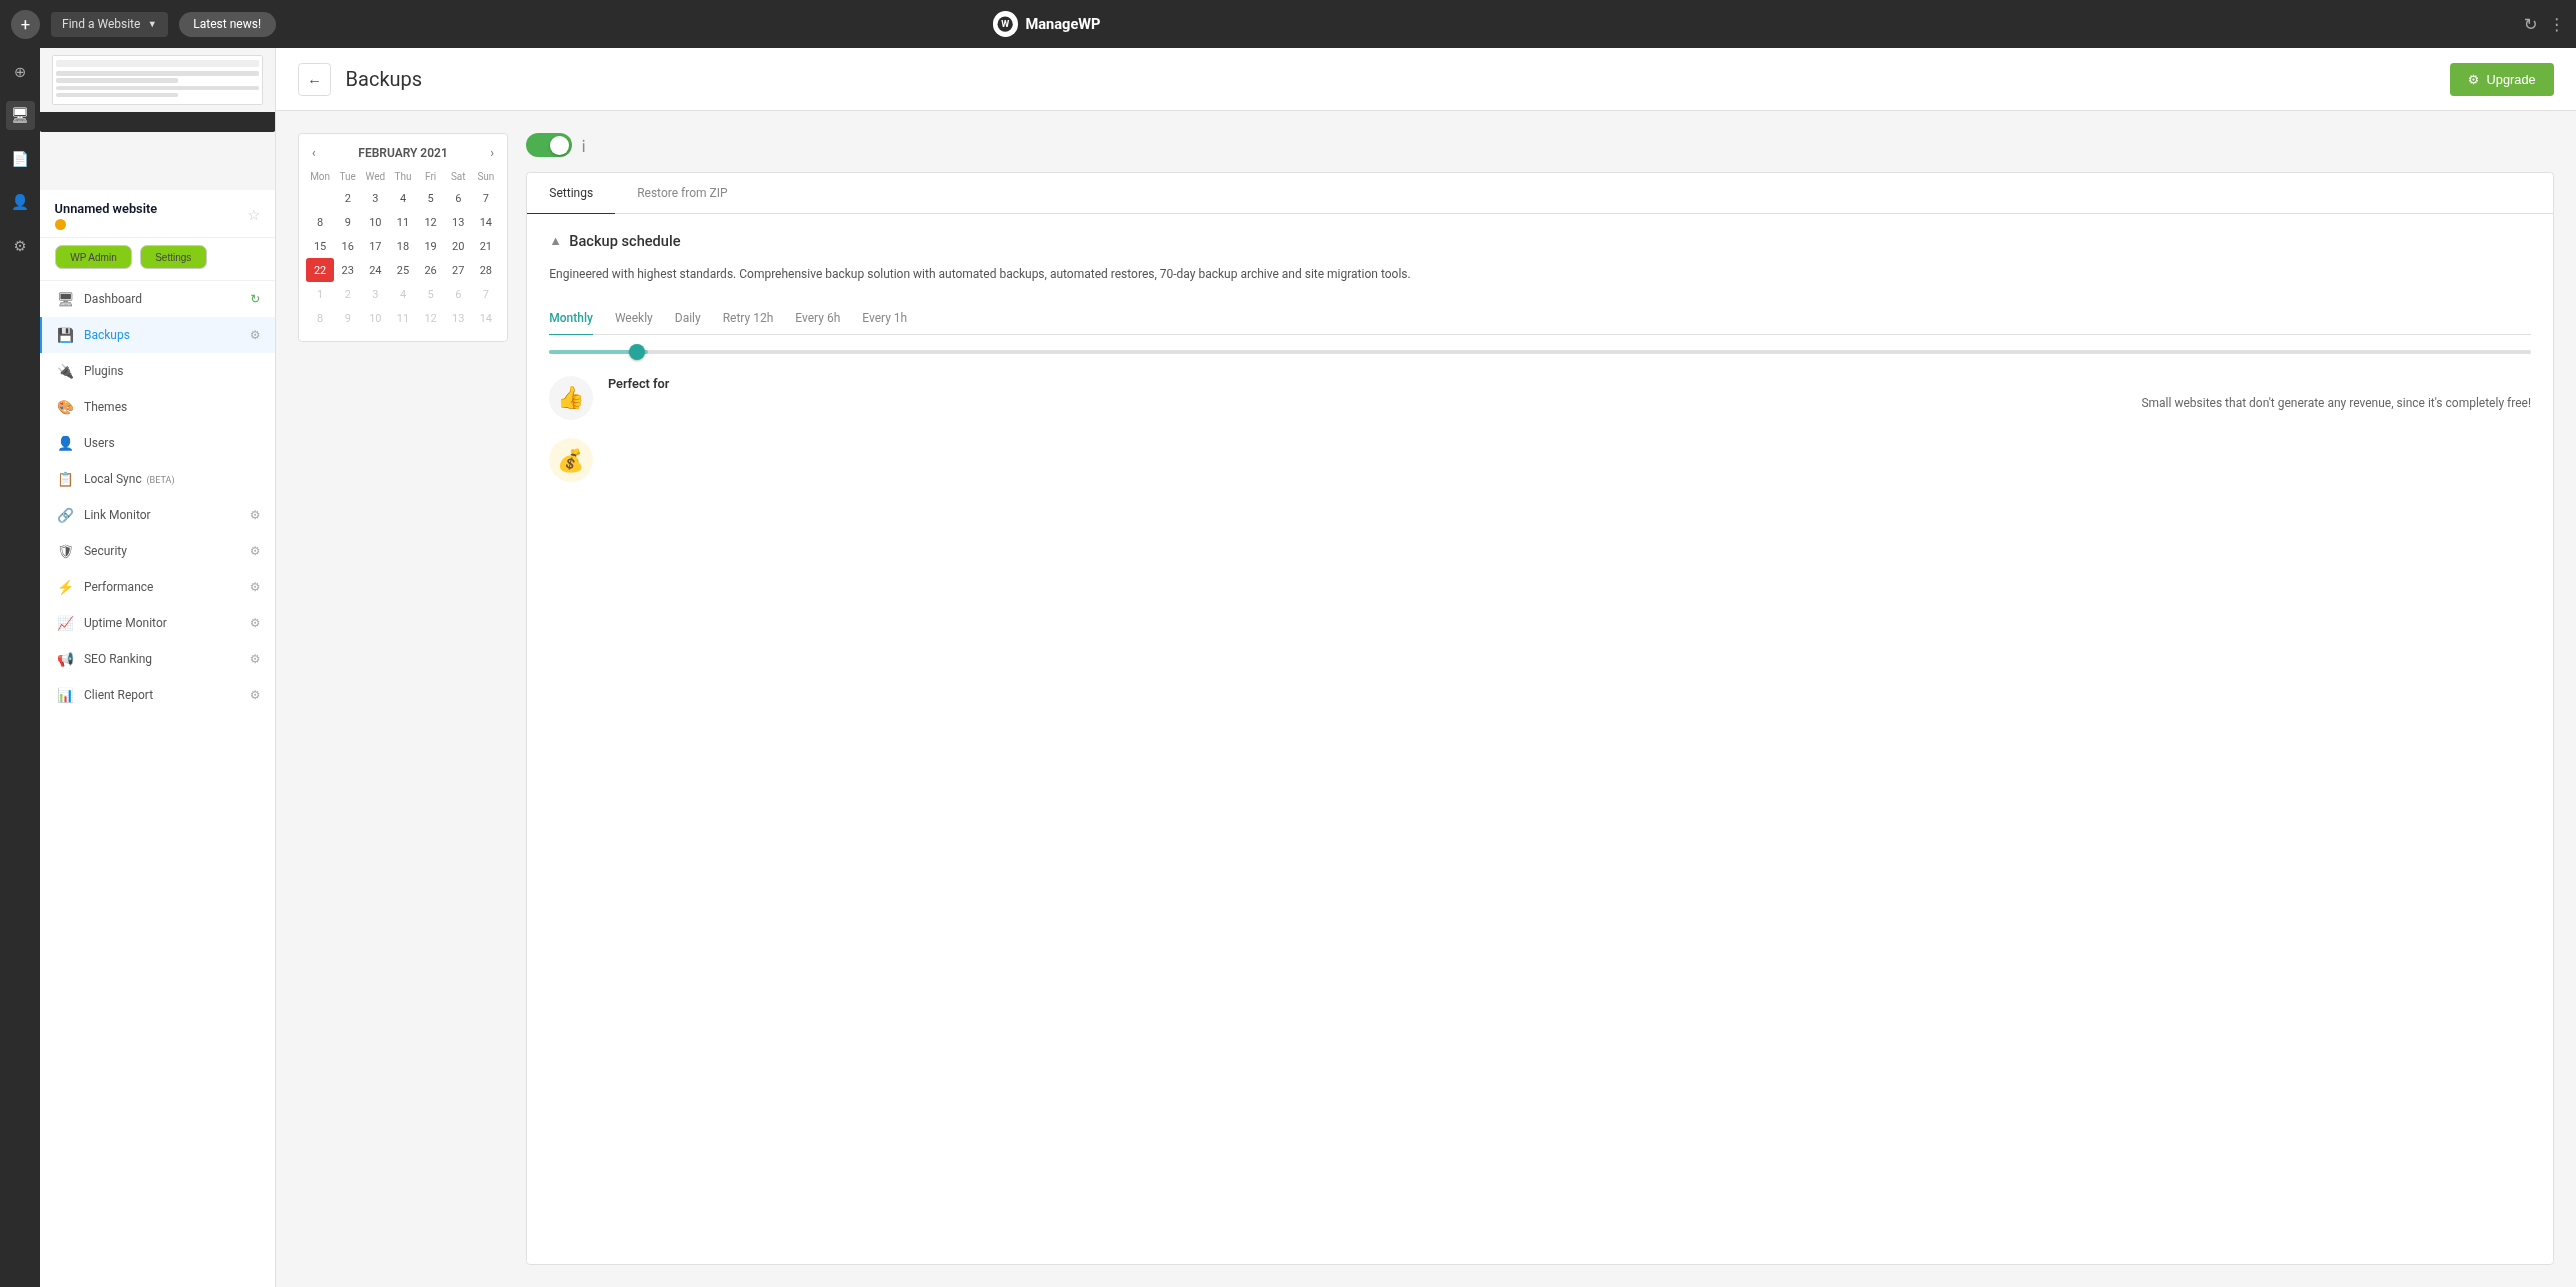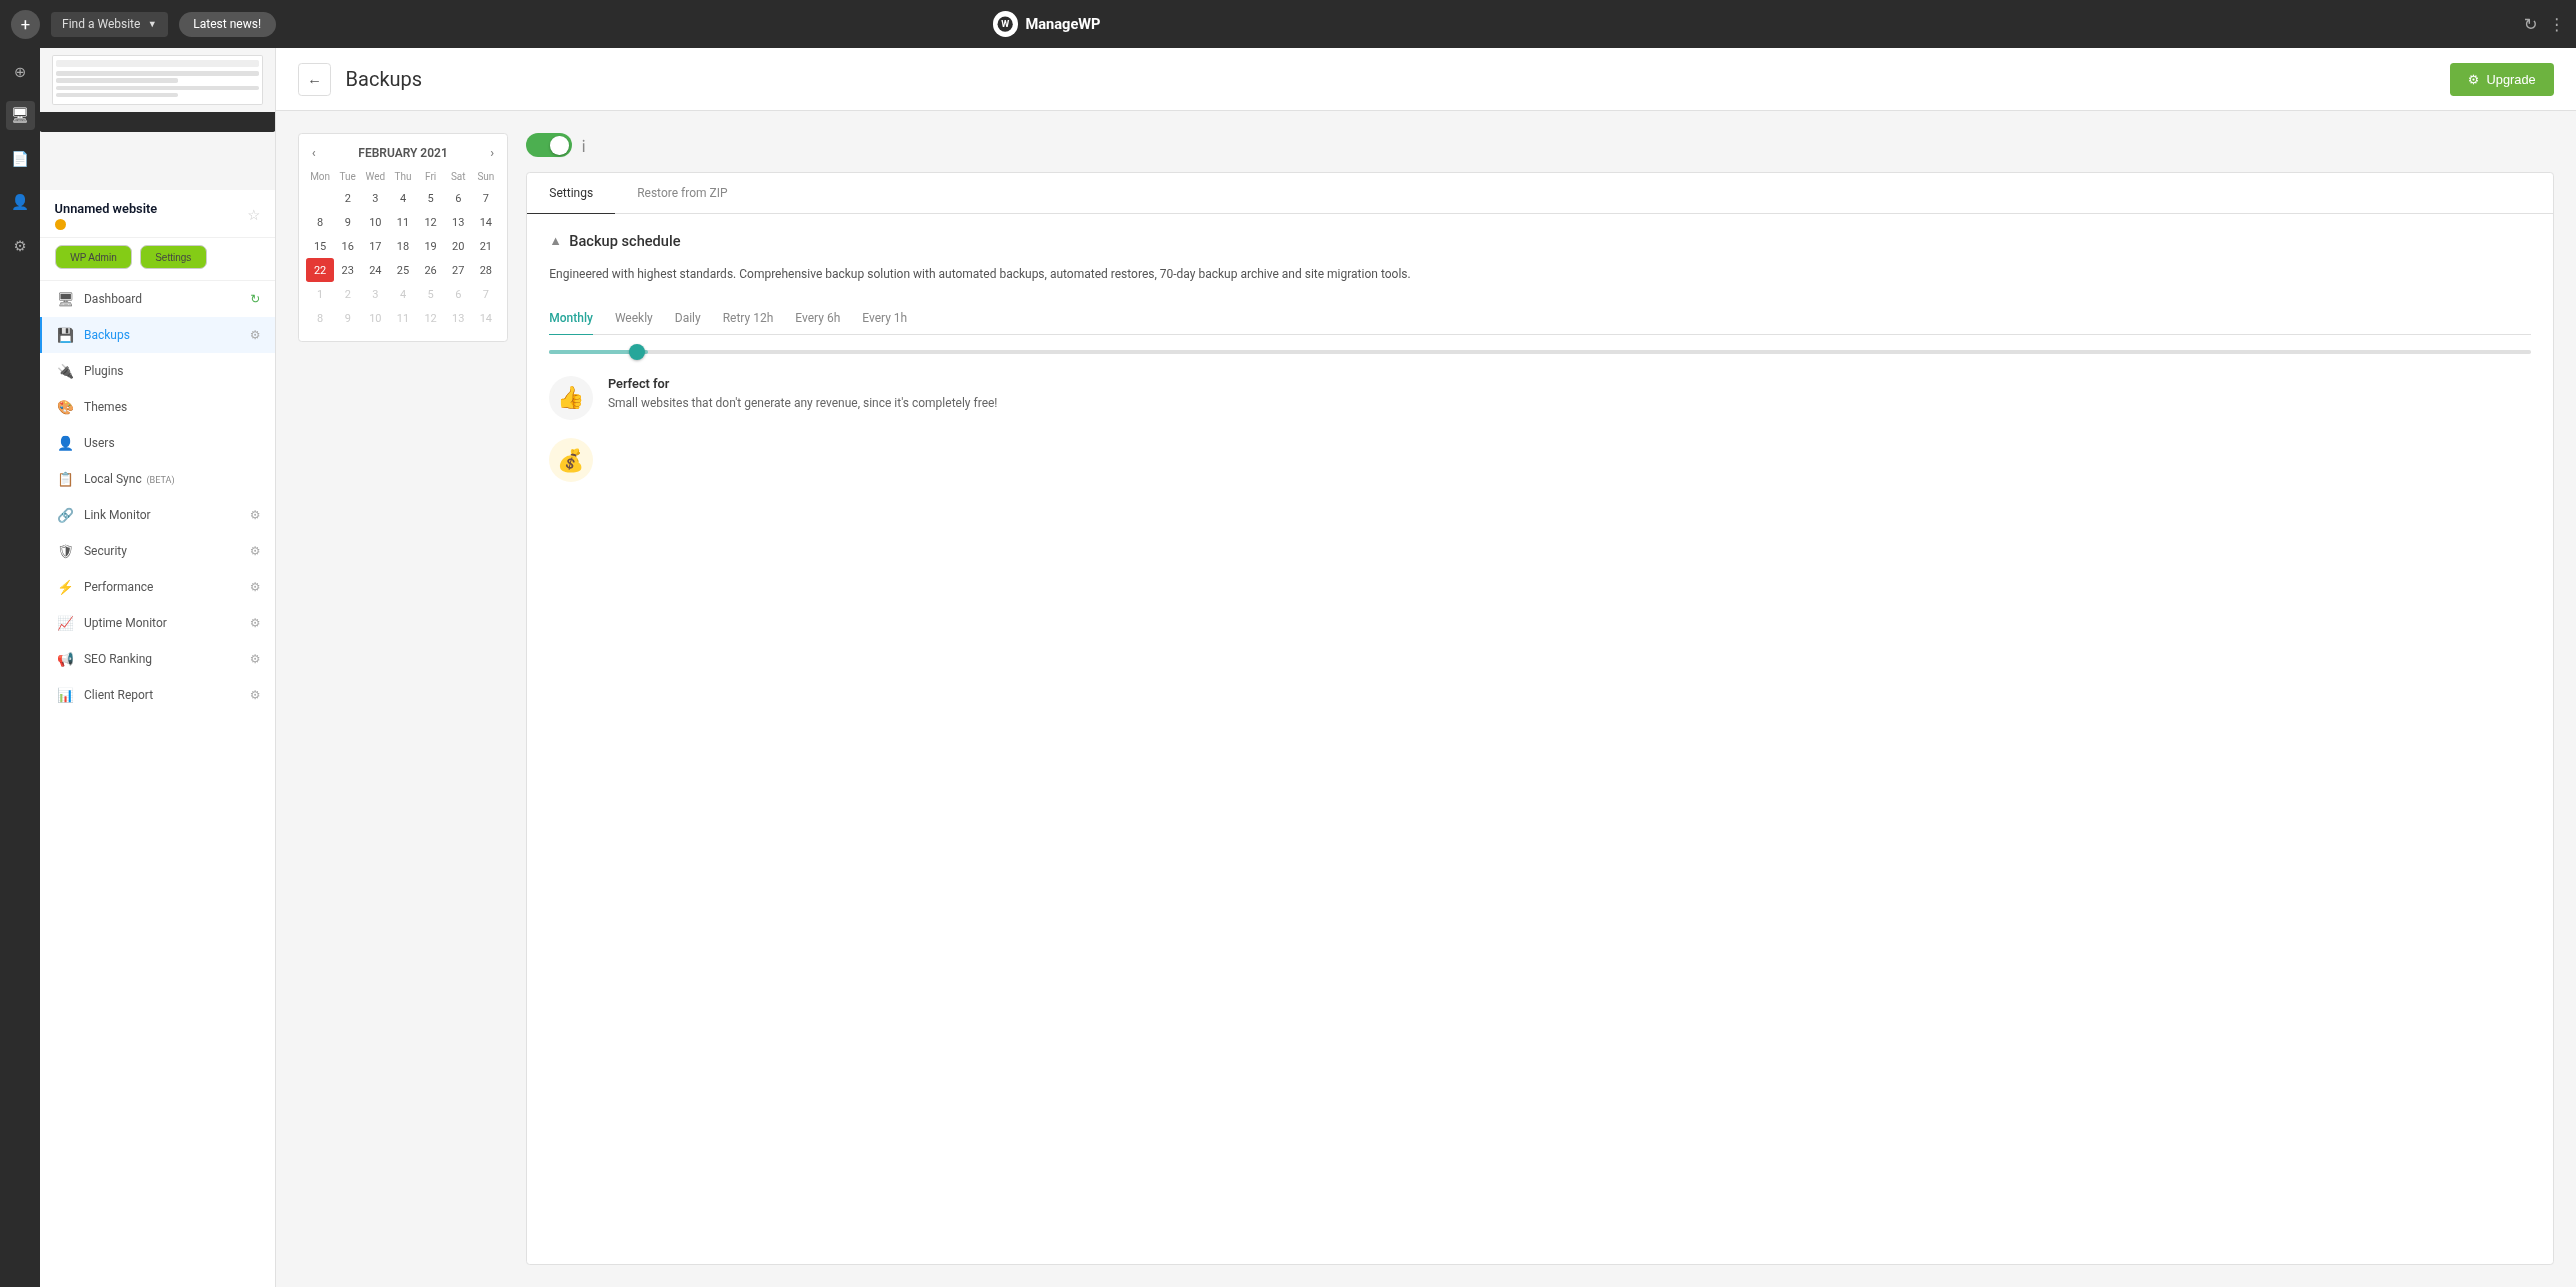--- a/index.html
+++ b/index.html
@@ -105,21 +105,21 @@
 
     .schedule-slider { margin-bottom: 22px; padding-top: 3.7px; }
     .slider-track { background: #e0e0e0; height: 3.7px; border-radius: 1.8px; position: relative; }
     .slider-fill { background: #80cbc4; height: 3.7px; border-radius: 1.8px; width: 5%; }
     .slider-thumb { width: 16.5px; height: 16.5px; background: #26a69a; border-radius: 50%; position: absolute; top: -6.4px; left: 4%; box-shadow: 0 0.9px 2.7px rgba(0,0,0,0.3); }
 
     .schedule-feature { display: flex; align-items: flex-start; gap: 14.6px; margin-bottom: 18.3px; }
     .feature-icon { width: 44px; height: 44px; border-radius: 50%; background: #f5f5f5; display: flex; align-items: center; justify-content: center; font-size: 22px; flex-shrink: 0; }
     .feature-content { flex: 1; }
     .feature-title { font-size: 12.8px; font-weight: 600; color: #333; margin-bottom: 3.7px; }
-    .feature-desc { font-size: 12px; color: #666; line-height: 1.5; }
+    .feature-desc { font-size: 12px; color: #666; line-height: 1.5; text-align: right; }
 
     .price-highlight { font-weight: 600; color: #333; }
   </style>
 </head>
 <body>
 
 <div class="topbar">
   <div class="topbar-add">+</div>
   <div class="topbar-find">
     <span>Find a Website</span>

